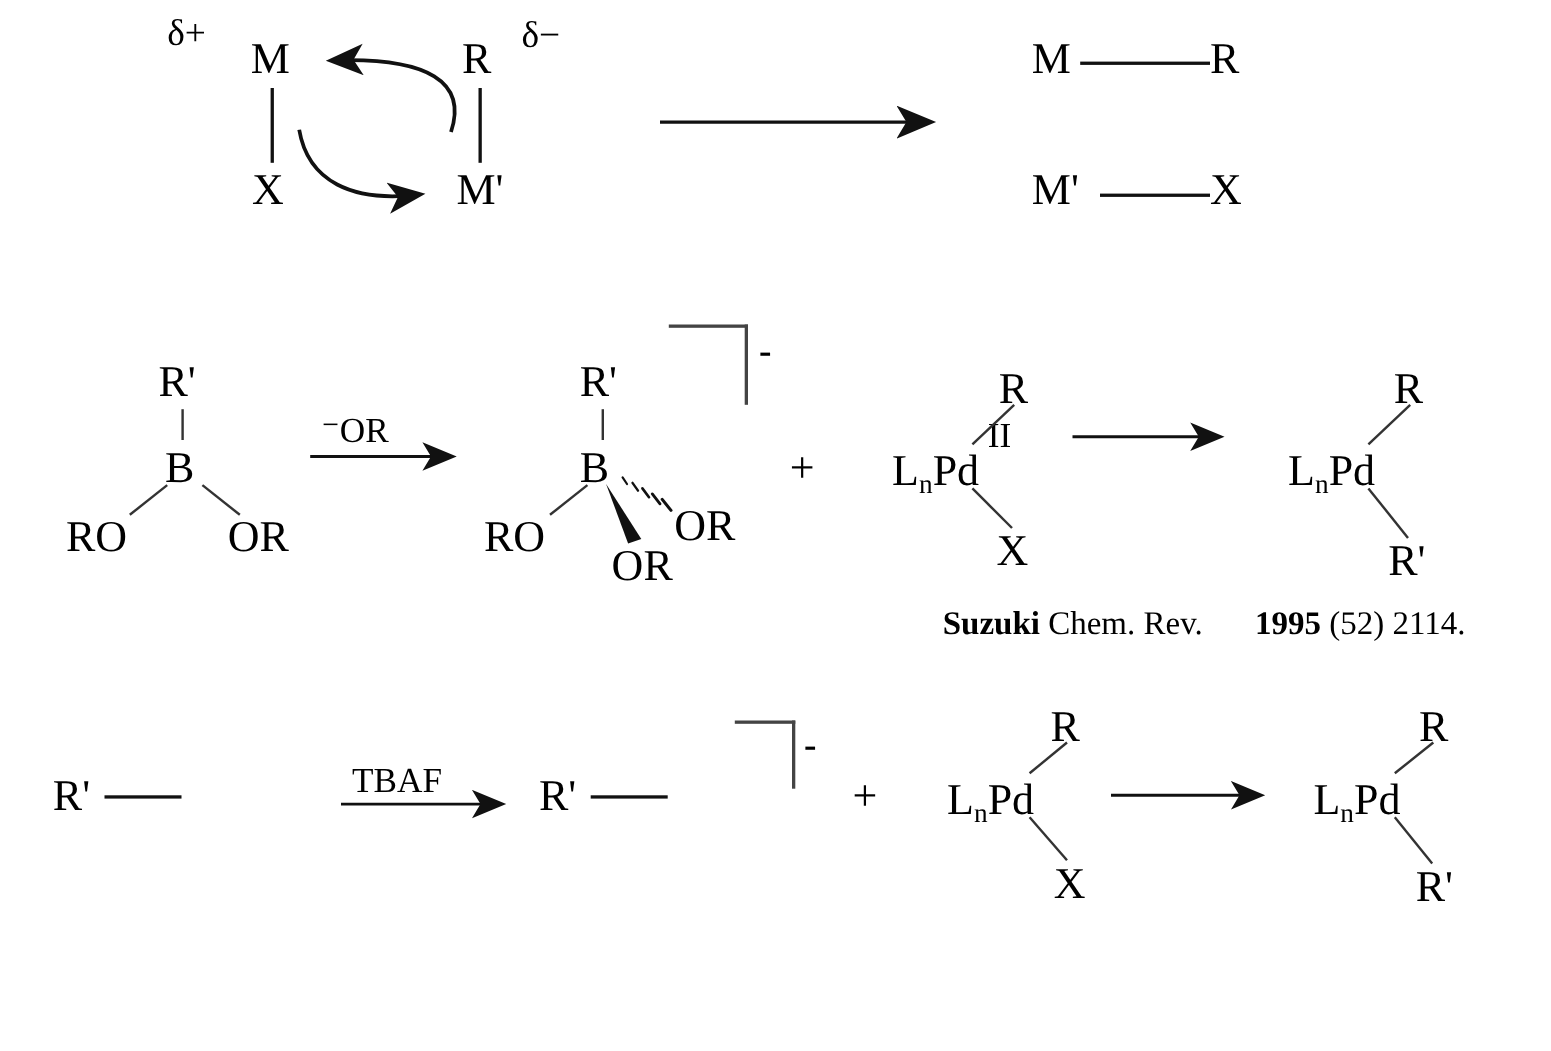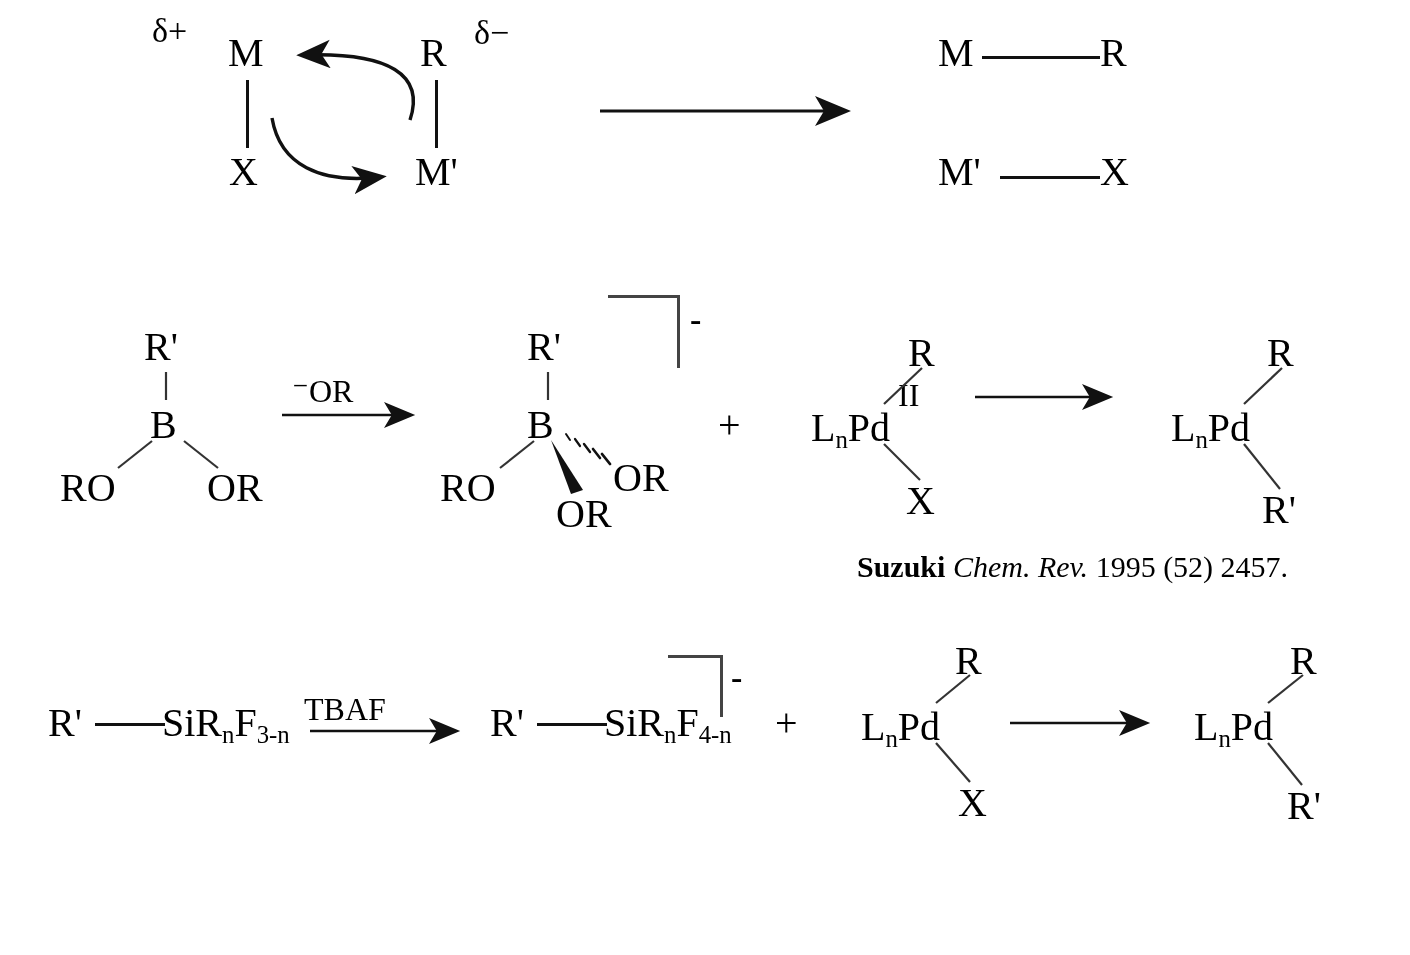--- a/index.html
+++ b/index.html
@@ -53,22 +53,22 @@
     line-height: 1;
     font-weight: bold;
   }
   .citation {
     position: absolute;
     font-size: 30px;
     line-height: 1;
     white-space: nowrap;
   }
   .citation .nm { font-weight: bold; text-align: right; }
-  .citation .jr { font-style: italic; }
-  .citation .yr { font-weight: normal; }
+  .citation .jr { }
+  .citation .yr { font-weight: bold; margin-left: 40px; }
   .bond {
     position: absolute;
     background: #111;
   }
   .bracket-h, .bracket-v {
     position: absolute;
     background: #444;
   }
   svg.overlay {
     position: absolute;
@@ -133,32 +133,30 @@
 
   <span class="atom" style="left:1267px; top:333px;">R</span>
   <span class="atom" style="left:1171px; top:408px;"><span>L</span><sub>n</sub><span>Pd</span></span>
   <span class="atom" style="left:1262px; top:490px;">R'</span>
 
   <div class="citation" style="left:857px; top:552px;">
     <span class="nm">Suzuki</span>
     <span class="jr">Chem. Rev.</span>
     <span class="yr">1995</span>
     <span>(52)</span>
-    <span>2457.</span>
+    <span>2114.</span>
   </div>
 
   <span class="atom" style="left:48px; top:703px;">R'</span>
   <div class="bond" style="left:95px; top:723px; width:70px; height:3px;"></div>
-  <span class="atom" style="left:162px; top:703px;"><span>SiR</span><sub>n</sub><span>F</span><sub>3-n</sub></span>
-
-  <span class="label" style="left:304px; top:693px;">TBAF</span>
+
+  <span class="label" style="left:320px; top:693px;">TBAF</span>
 
   <span class="atom" style="left:490px; top:703px;">R'</span>
   <div class="bond" style="left:537px; top:723px; width:70px; height:3px;"></div>
-  <span class="atom" style="left:604px; top:703px;"><span>SiR</span><sub>n</sub><span>F</span><sub>4-n</sub></span>
 
   <div class="bracket-h" style="left:668px; top:655px; width:55px; height:3px;"></div>
   <div class="bracket-v" style="left:720px; top:655px; width:3px; height:62px;"></div>
   <span class="charge" style="left:731px; top:661px;">-</span>
 
   <span class="plus" style="left:775px; top:703px;">+</span>
 
   <span class="atom" style="left:955px; top:641px;">R</span>
   <span class="atom" style="left:861px; top:707px;"><span>L</span><sub>n</sub><span>Pd</span></span>
   <span class="atom" style="left:958px; top:783px;">X</span>

